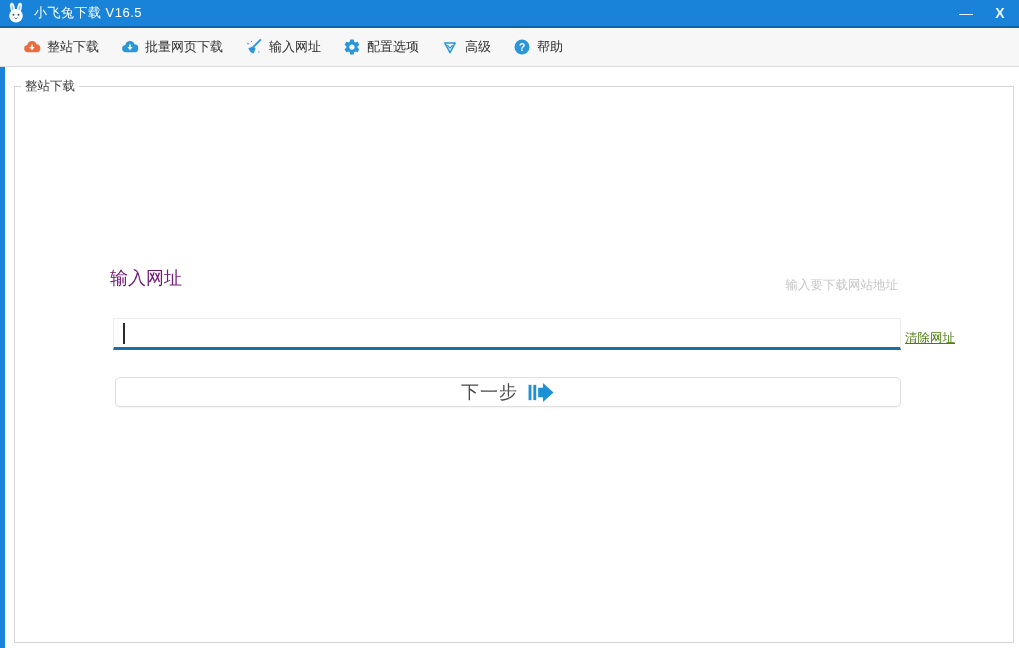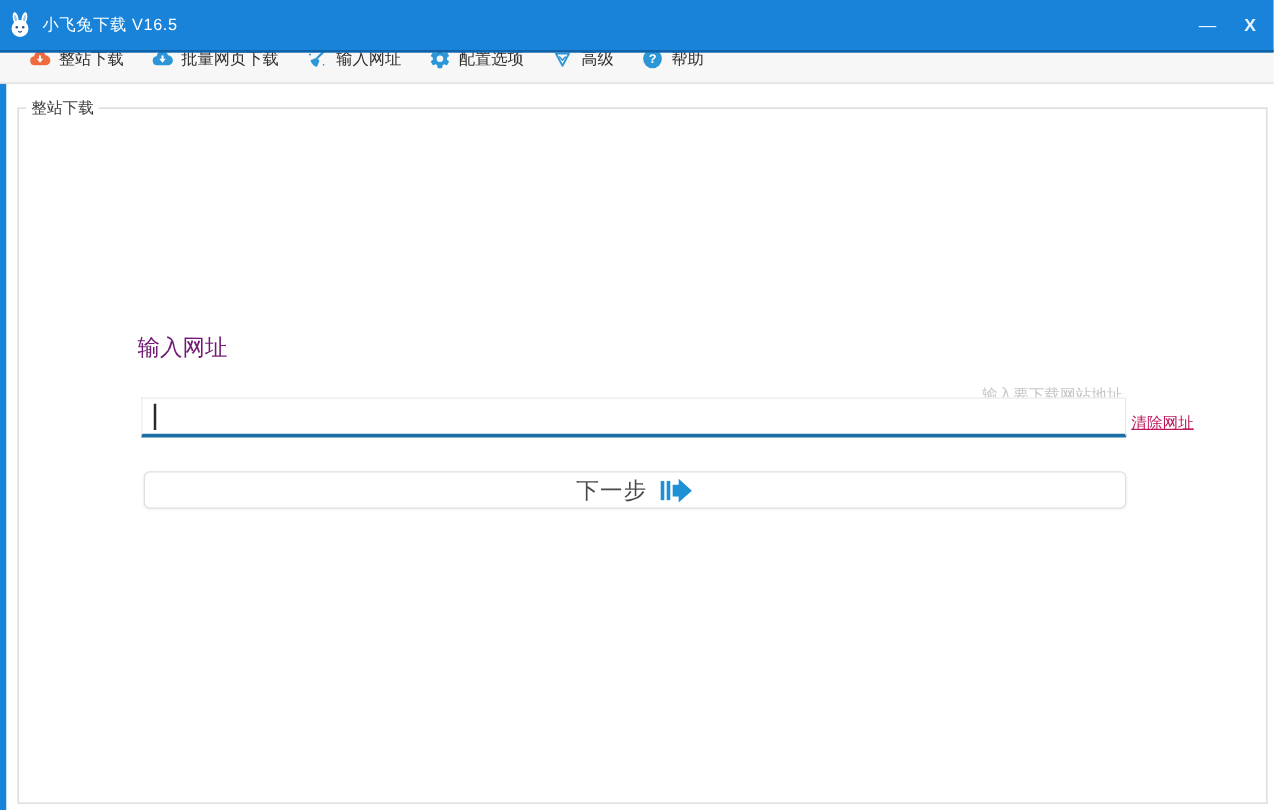--- a/index.html
+++ b/index.html
@@ -8,21 +8,21 @@
     position:relative;
     font-family:"Liberation Sans","DejaVu Sans",sans-serif;
     background:#ffffff;
     overflow:hidden;
   }
   
   .left-edge { position:absolute; left:0; top:0; bottom:0; width:5px; background:#1883d8; z-index:40; }
 
   
   .titlebar {
-    position:absolute; left:0; top:0; width:1019px; height:42px;
+    position:absolute; left:0; top:0; width:1019px; height:28px;
     background:#1883d8; border-bottom:2px solid #0f62a8;
     display:flex; align-items:center; z-index:50;
   }
   .titlebar .app-icon { width:22px; height:22px; margin-left:5px; flex:0 0 auto; }
   .titlebar .app-title { color:#ffffff; font-size:13px; margin-left:7px; letter-spacing:0.5px; }
   .win-controls { margin-left:auto; display:flex; align-items:center; height:100%; }
   .win-btn {
     width:34px; height:100%; display:flex; align-items:center; justify-content:center;
     color:#e8f4ff; font-size:14px; cursor:pointer; user-select:none;
   }
@@ -48,36 +48,36 @@
     position:absolute; left:14px; top:86px; width:1000px; height:557px;
     border:1px solid #d6d6d6;
   }
   .groupbox-label {
     position:absolute; left:6px; top:-9px; background:#ffffff;
     padding:0 4px; font-size:12.5px; color:#3c3c3c;
   }
 
   
   .url-label { position:absolute; left:110px; top:266px; font-size:18px; color:#701a75; }
-  .url-hint  { position:absolute; right:121px; top:277px; font-size:12.5px; color:#c6c6c6;margin-top:31px; }
+  .url-hint  { position:absolute; right:121px; top:277px; font-size:12.5px; color:#c6c6c6; }
 
   .url-input-wrap {
     position:absolute; left:113px; top:318px; width:788px; height:32px;
     border:1px solid #ececec; border-bottom:3px solid #1c6ea4; background:#fff;
   }
   .url-input {
     width:100%; height:100%; border:none; outline:none;
     padding:2px 6px 2px 10px; font-size:14px; color:#222;
     font-family:"Liberation Sans","DejaVu Sans",sans-serif; background:transparent;
   }
   .caret { position:absolute; left:9px; top:4px; width:2px; height:21px; background:#2a2a2a; }
 
   .clear-link {
     position:absolute; left:905px; top:330px; font-size:12.5px;
-    color:#be185d; text-decoration:underline; cursor:pointer;text-align:center;
+    color:#4d7c0f; text-decoration:underline; cursor:pointer;text-align:center;
   }
 
   .next-button {
     position:absolute; left:115px; top:377px; width:786px; height:30px;
     background:#ffffff; border:1px solid #dfdfdf; border-radius:5px;
     box-shadow:0 1px 2px rgba(0,0,0,0.05);
     display:flex; align-items:center; justify-content:center; gap:10px;
     cursor:pointer;
   }
   .next-button .next-label { font-size:18px; color:#4a4a4a; letter-spacing:1px; }

